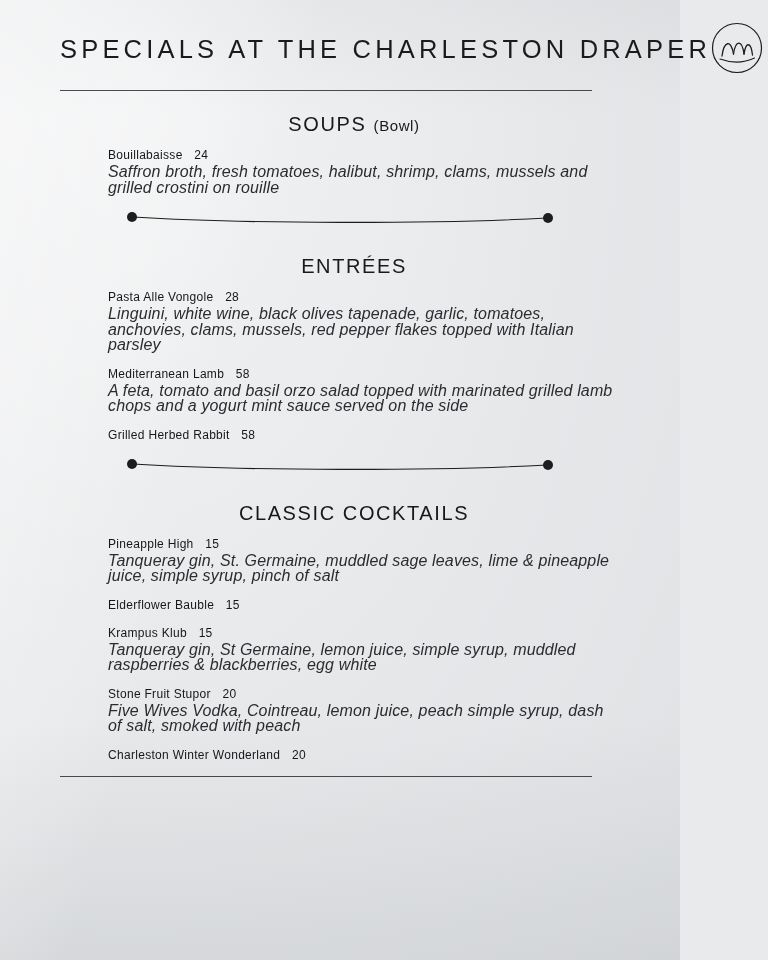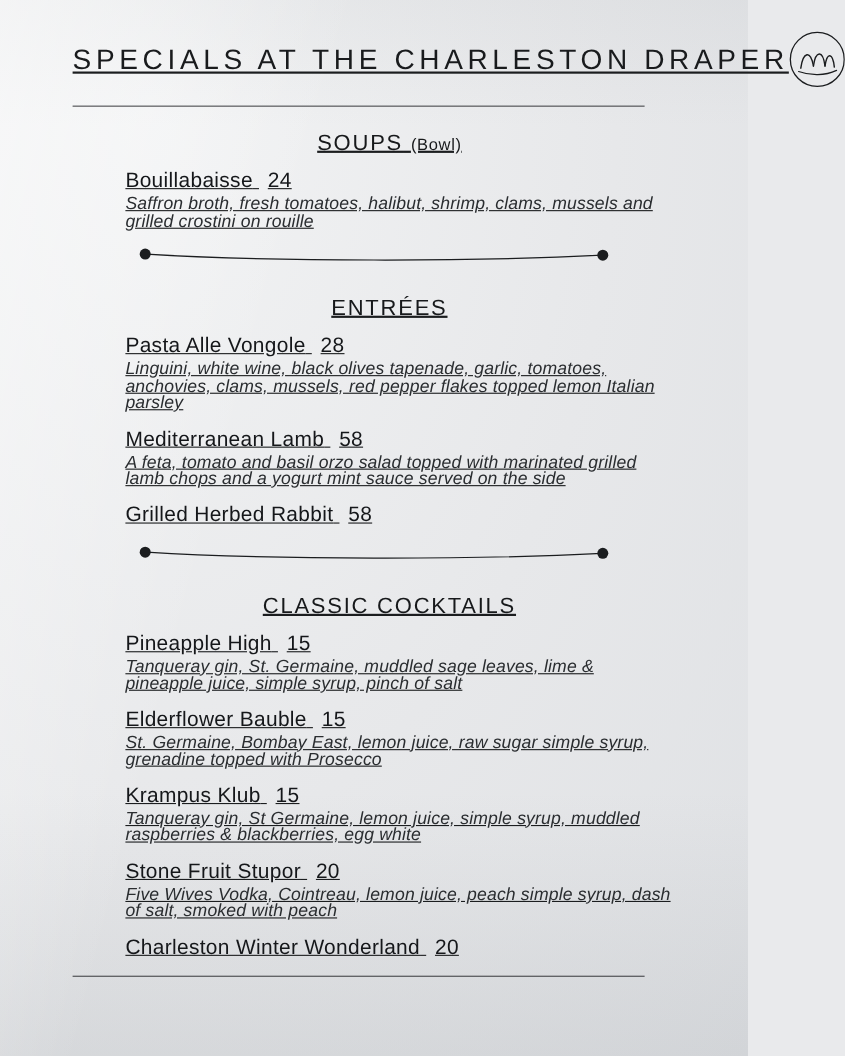--- a/index.html
+++ b/index.html
@@ -14,22 +14,21 @@
     font-family: "Liberation Sans", sans-serif;
     color: #1b1d1f;
   }
   .page {
     position: relative;
     width: 680px;
     height: 960px;
     background:
       radial-gradient(ellipse at 20% 10%, #f2f3f4 0%, #e7e8ea 55%, #dfe1e4 100%);
     box-sizing: border-box;
-    padding: 8px;
-    text-decoration: underline;
+    padding: 2px;
   }
   
   .page::before {
     content: "";
     position: absolute;
     inset: 0;
     background:
       linear-gradient(105deg, rgba(255,255,255,0.55) 0%, rgba(255,255,255,0.0) 35%),
       linear-gradient(0deg, rgba(150,155,160,0.18) 0%, rgba(255,255,255,0) 25%),
       linear-gradient(180deg, rgba(160,165,170,0.10) 0%, rgba(255,255,255,0) 12%);
@@ -83,21 +82,21 @@
   }
   .section-title .paren {
     font-size: 15px;
     letter-spacing: 0.6px;
   }
   .item {
     margin: 0 0 14px 0;
     padding-left: 18px;
   }
   .item-name {
-    font-size: 19px;
+    font-size: 12px;
     letter-spacing: 0.3px;
     color: #15171a;
     margin-bottom: 2px;
     font-weight: 400;
   }
   .item-name .price {
     margin-left: 8px;
   }
   .item-desc {
     font-size: 16px;
@@ -173,21 +172,21 @@
     <div class="section">
       <div class="section-title">
         <span>ENTRÉES</span>
       </div>
 
       <div class="item">
         <div class="item-name">
           <span>Pasta Alle Vongole</span>
           <span class="price">28</span>
         </div>
-        <div class="item-desc">Linguini, white wine, black olives tapenade, garlic, tomatoes, anchovies, clams, mussels, red pepper flakes topped lemon Italian parsley</div>
+        <div class="item-desc">Linguini, white wine, black olives tapenade, garlic, tomatoes, anchovies, clams, mussels, red pepper flakes topped with Italian parsley</div>
       </div>
 
       <div class="item">
         <div class="item-name">
           <span>Mediterranean Lamb</span>
           <span class="price">58</span>
         </div>
         <div class="item-desc">A feta, tomato and basil orzo salad topped with marinated grilled lamb chops and a yogurt mint sauce served on the side</div>
       </div>
 
@@ -218,21 +217,20 @@
           <span class="price">15</span>
         </div>
         <div class="item-desc">Tanqueray gin, St. Germaine, muddled sage leaves, lime &amp; pineapple juice, simple syrup, pinch of salt</div>
       </div>
 
       <div class="item">
         <div class="item-name">
           <span>Elderflower Bauble</span>
           <span class="price">15</span>
         </div>
-        <div class="item-desc">St. Germaine, Bombay East, lemon juice, raw sugar simple syrup, grenadine topped with Prosecco</div>
       </div>
 
       <div class="item">
         <div class="item-name">
           <span>Krampus Klub</span>
           <span class="price">15</span>
         </div>
         <div class="item-desc">Tanqueray gin, St Germaine, lemon juice, simple syrup, muddled raspberries &amp; blackberries, egg white</div>
       </div>
 

